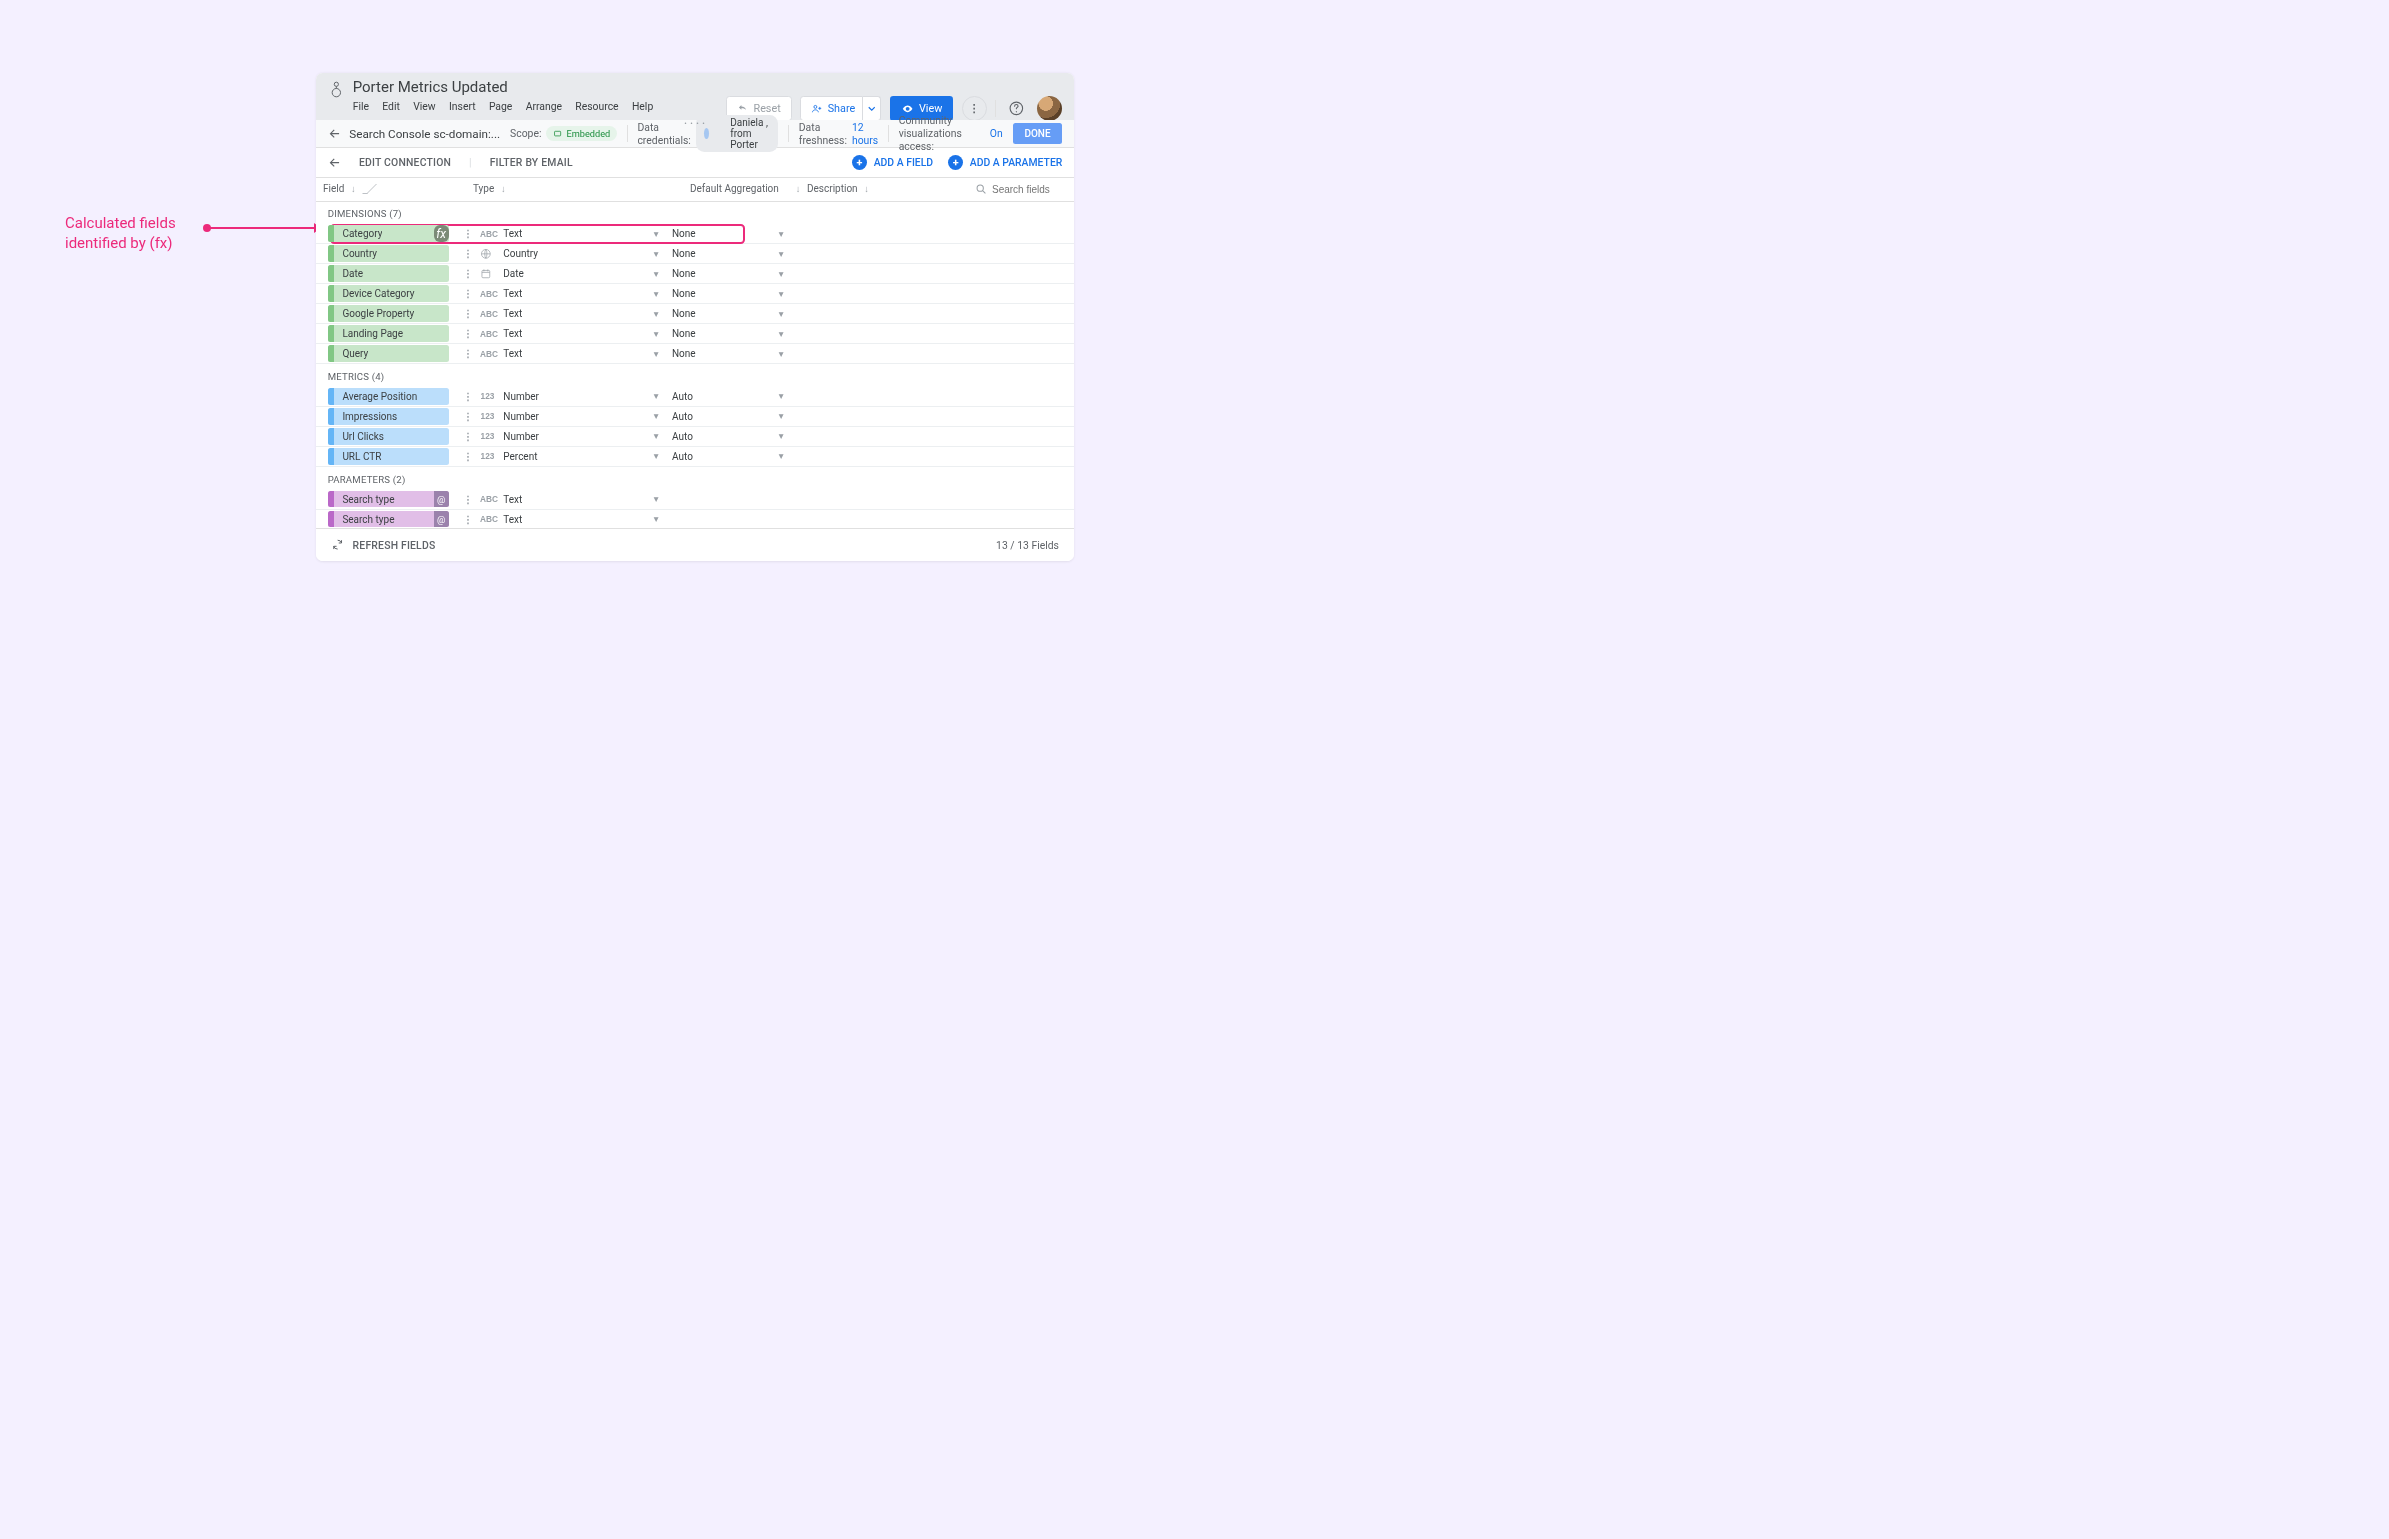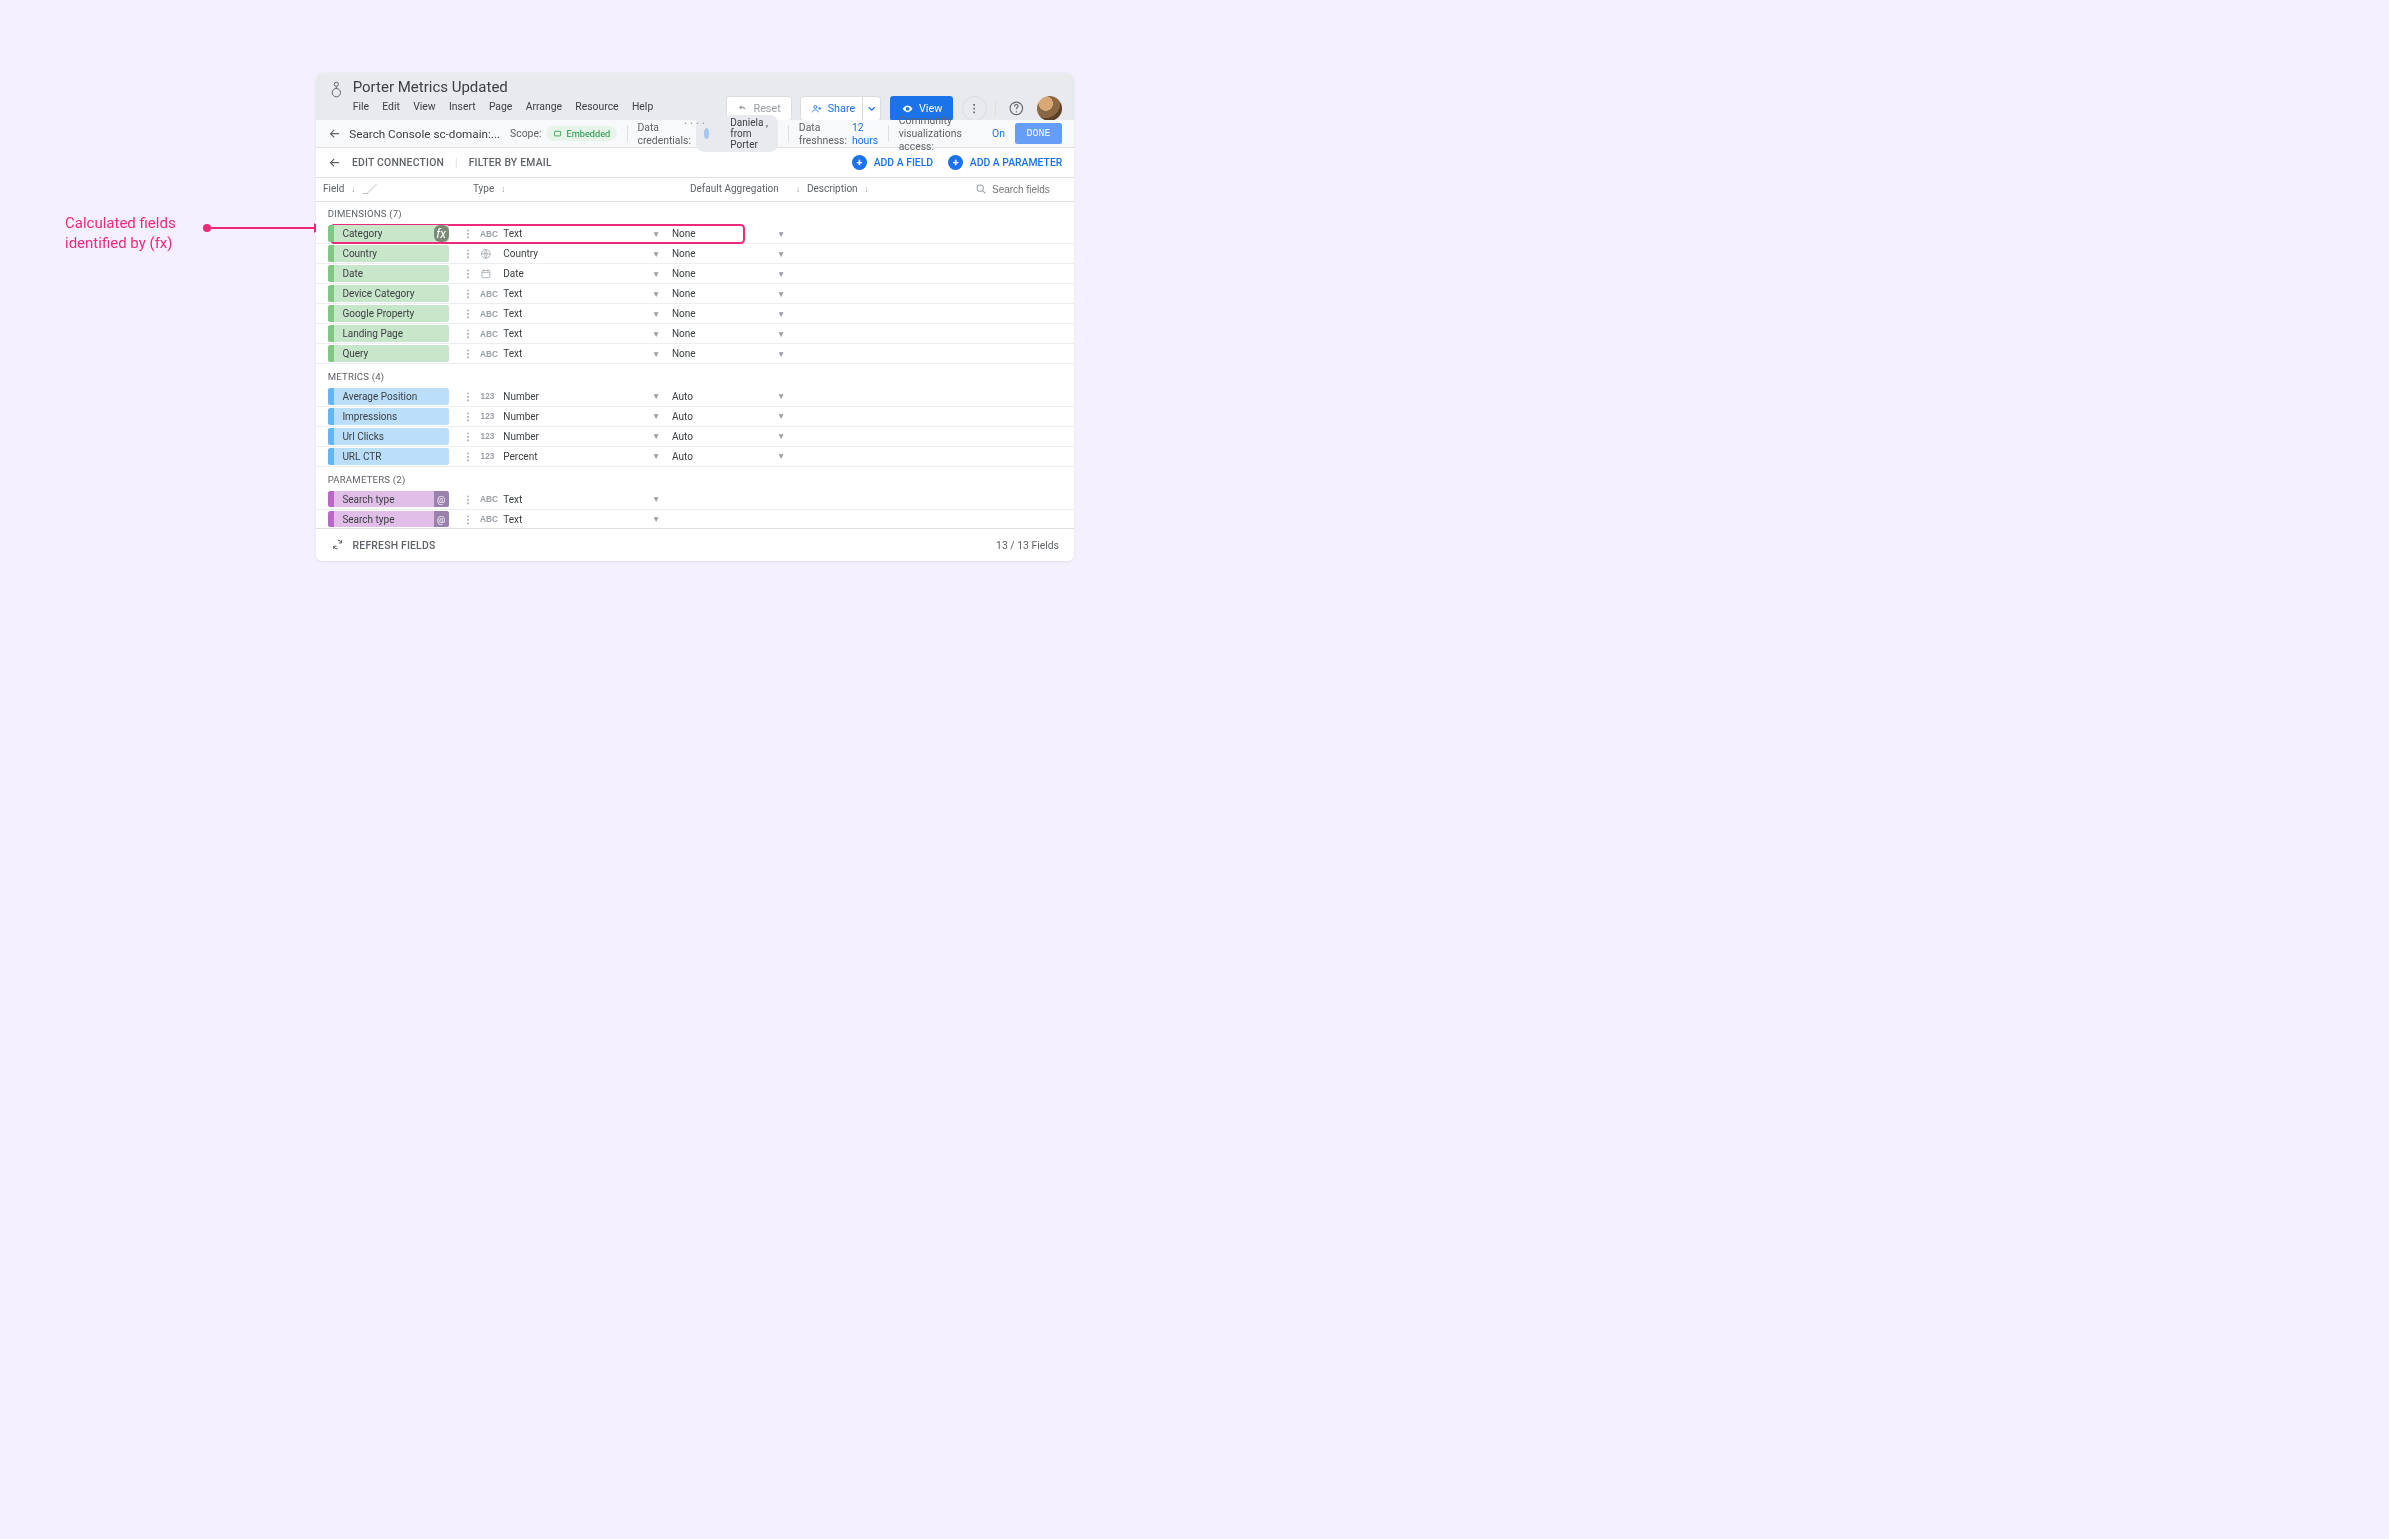--- a/index.html
+++ b/index.html
@@ -30,24 +30,24 @@
 .avatar { width:25px; height:25px; border-radius:50%; background:radial-gradient(circle at 35% 30%,#d7a876 0 30%,#8b6642 31% 60%,#5a4028 61% 100%); }
 
 .crumbbar { height:28px; border-bottom:0.8px solid #e0e0e0; display:flex; align-items:center; gap:10px; padding:0 11.7px; font-size:10.4px; color:#5f6368; background:#f8f9fa; position:relative; }
 .crumb-title { flex:0 0 auto; display:flex; align-items:center; gap:8.3px; color:#3c4043; font-size:11.7px; }
 .crumb-group { display:flex; align-items:center; gap:5px; }
 .pill { display:inline-flex; align-items:center; gap:4.2px; background:#e6f4ea; color:#1e8e3e; border-radius:8.3px; padding:1.7px 6.7px; font-size:9.2px; }
 .pill-gray { background:#e8eaed; color:#3c4043; border-radius:8.3px; padding:1.7px 8.3px; font-size:10px; display:inline-flex; align-items:center; gap:21px; }
 .cred-avatar { width:11.7px; height:11.7px; border-radius:50%; background:#a6c7f1; display:inline-block; }
 .link { color:#1a73e8; }
 .sep { width:0.8px; height:16.7px; background:#e0e0e0; }
-.btn-done { margin-left:auto; background:#669df6; color:#fff; height:21.7px; border-radius:2.5px; padding:0 11.7px; font-size:10px; font-weight:500; display:inline-flex; align-items:center;font-family:Liberation Mono, monospace; }
+.btn-done { margin-left:auto; background:#669df6; color:#fff; height:21.7px; border-radius:2.5px; padding:0 11.7px; font-size:10px; font-weight:500; display:inline-flex; align-items:center; }
 .grab-dots { position:absolute; left:50%; top:-0.8px; transform:translateX(-50%); color:#9aa0a6; letter-spacing:0.8px; font-size:7.5px; }
 
-.toolbar2 { height:30px; display:flex; align-items:center; gap:11px; padding:0 11.7px; font-size:10.4px; color:#5f6368; border-bottom:0.8px solid #e0e0e0; }
+.toolbar2 { height:30px; display:flex; align-items:center; gap:18px; padding:0 11.7px; font-size:10.4px; color:#5f6368; border-bottom:0.8px solid #e0e0e0; }
 .toolbar2 .bold { font-weight:500; letter-spacing:0.2px; }
 .pipe { color:#dadce0; }
 .right { margin-left:auto; display:flex; align-items:center; gap:15px; }
 .add-btn { display:inline-flex; align-items:center; gap:6.7px; color:#1a73e8; font-size:10.4px; font-weight:500; }
 .plus { width:15px; height:15px; border-radius:50%; background:#1a73e8; color:#fff; display:inline-flex; align-items:center; justify-content:center; font-size:10.8px; font-weight:700; }
 
 .cols { display:flex; align-items:flex-start; padding:5px 7px; font-size:10px; color:#5f6368; border-bottom:0.8px solid #e0e0e0; }
 .col-field { width:150px; display:flex; align-items:center; gap:6.7px; }
 .col-type { width:217px; display:flex; align-items:center; gap:6.7px; }
 .col-agg { width:117px; display:flex; align-items:center; gap:17px; }

